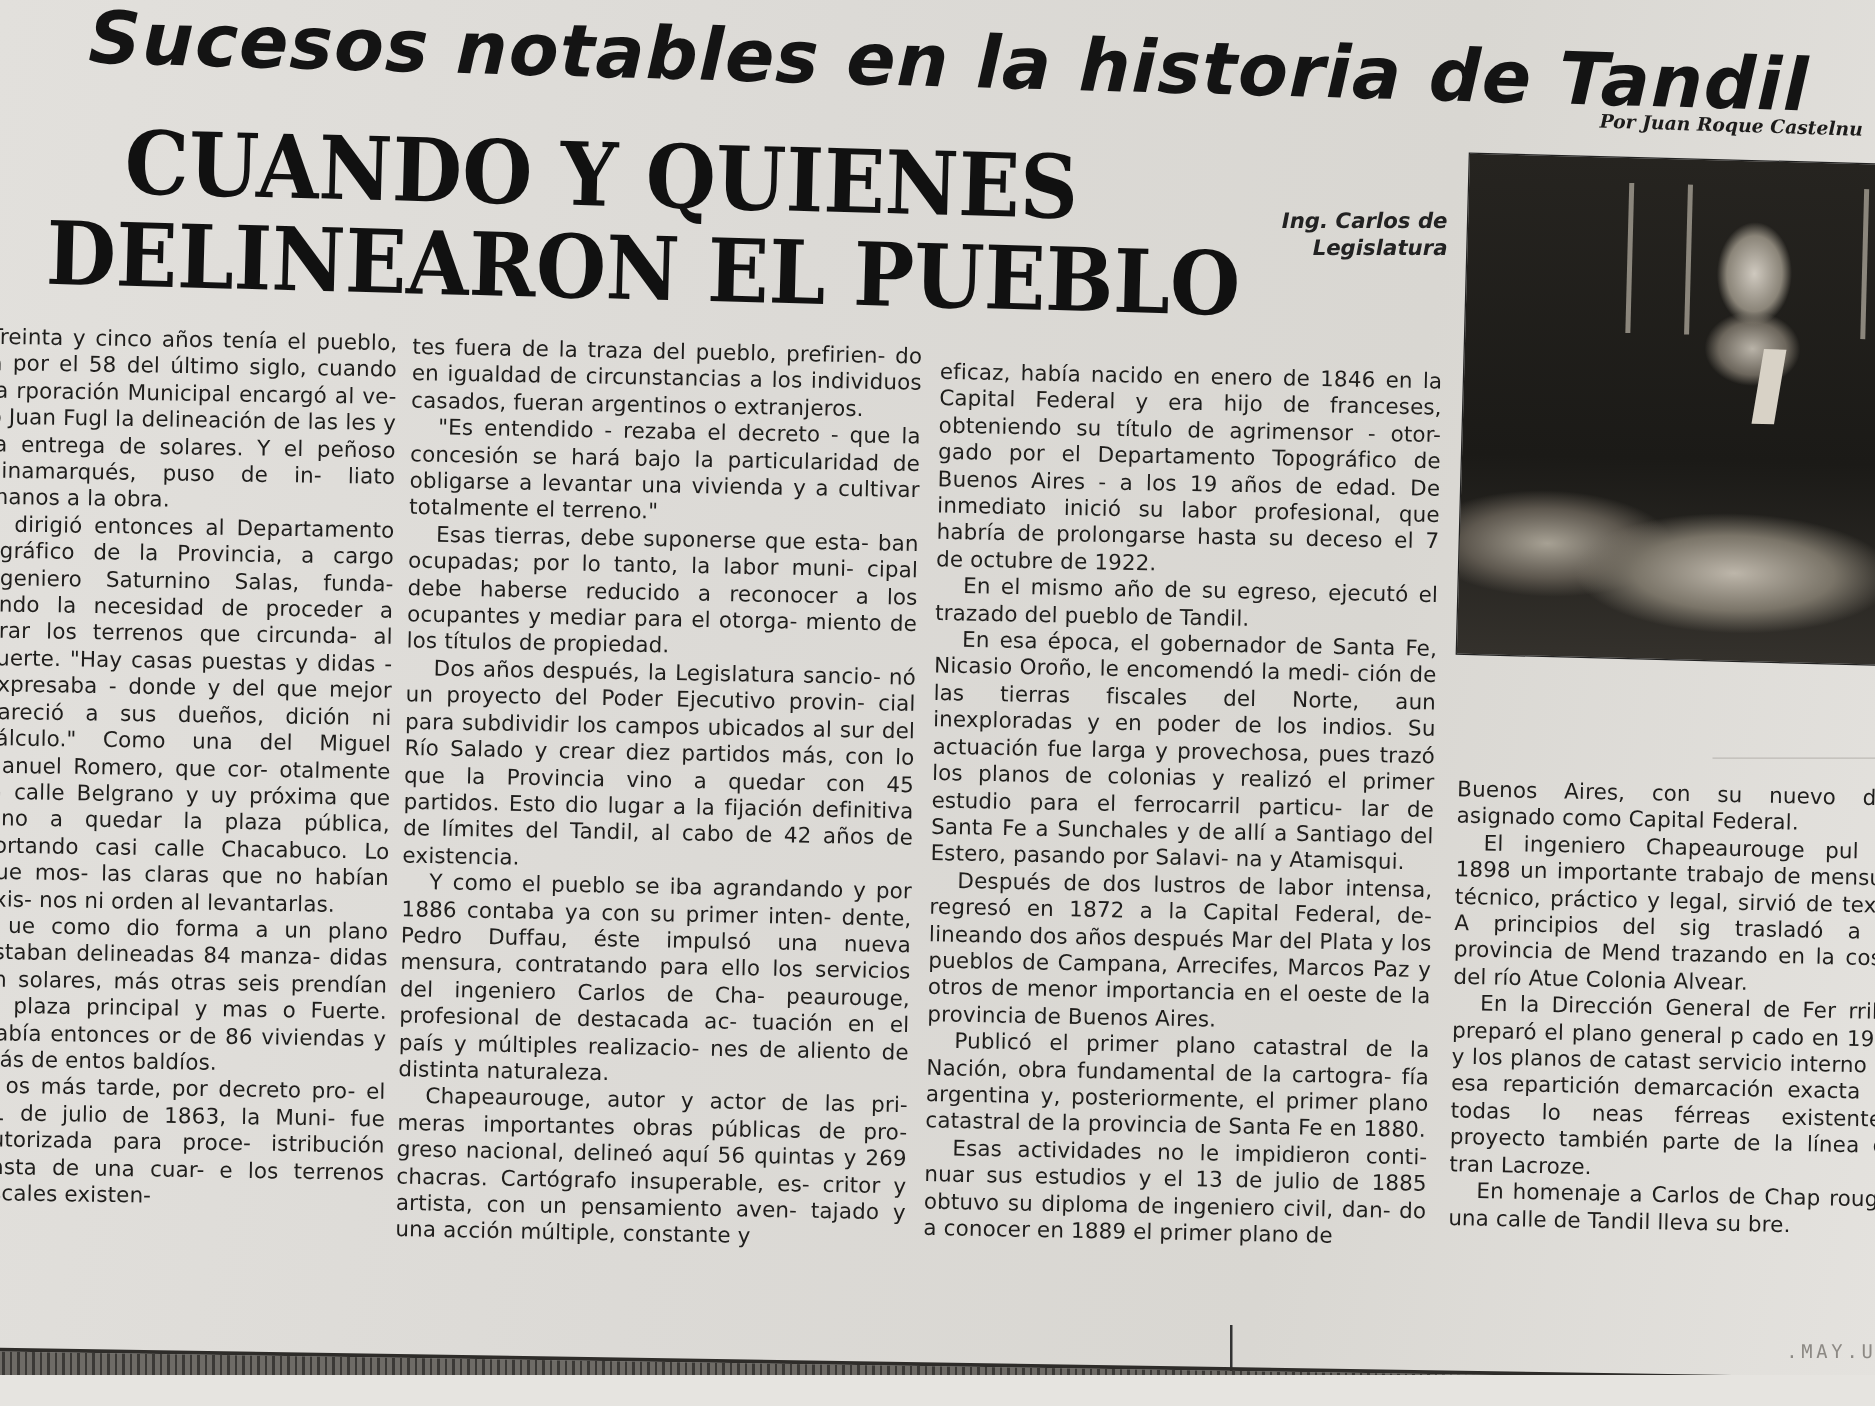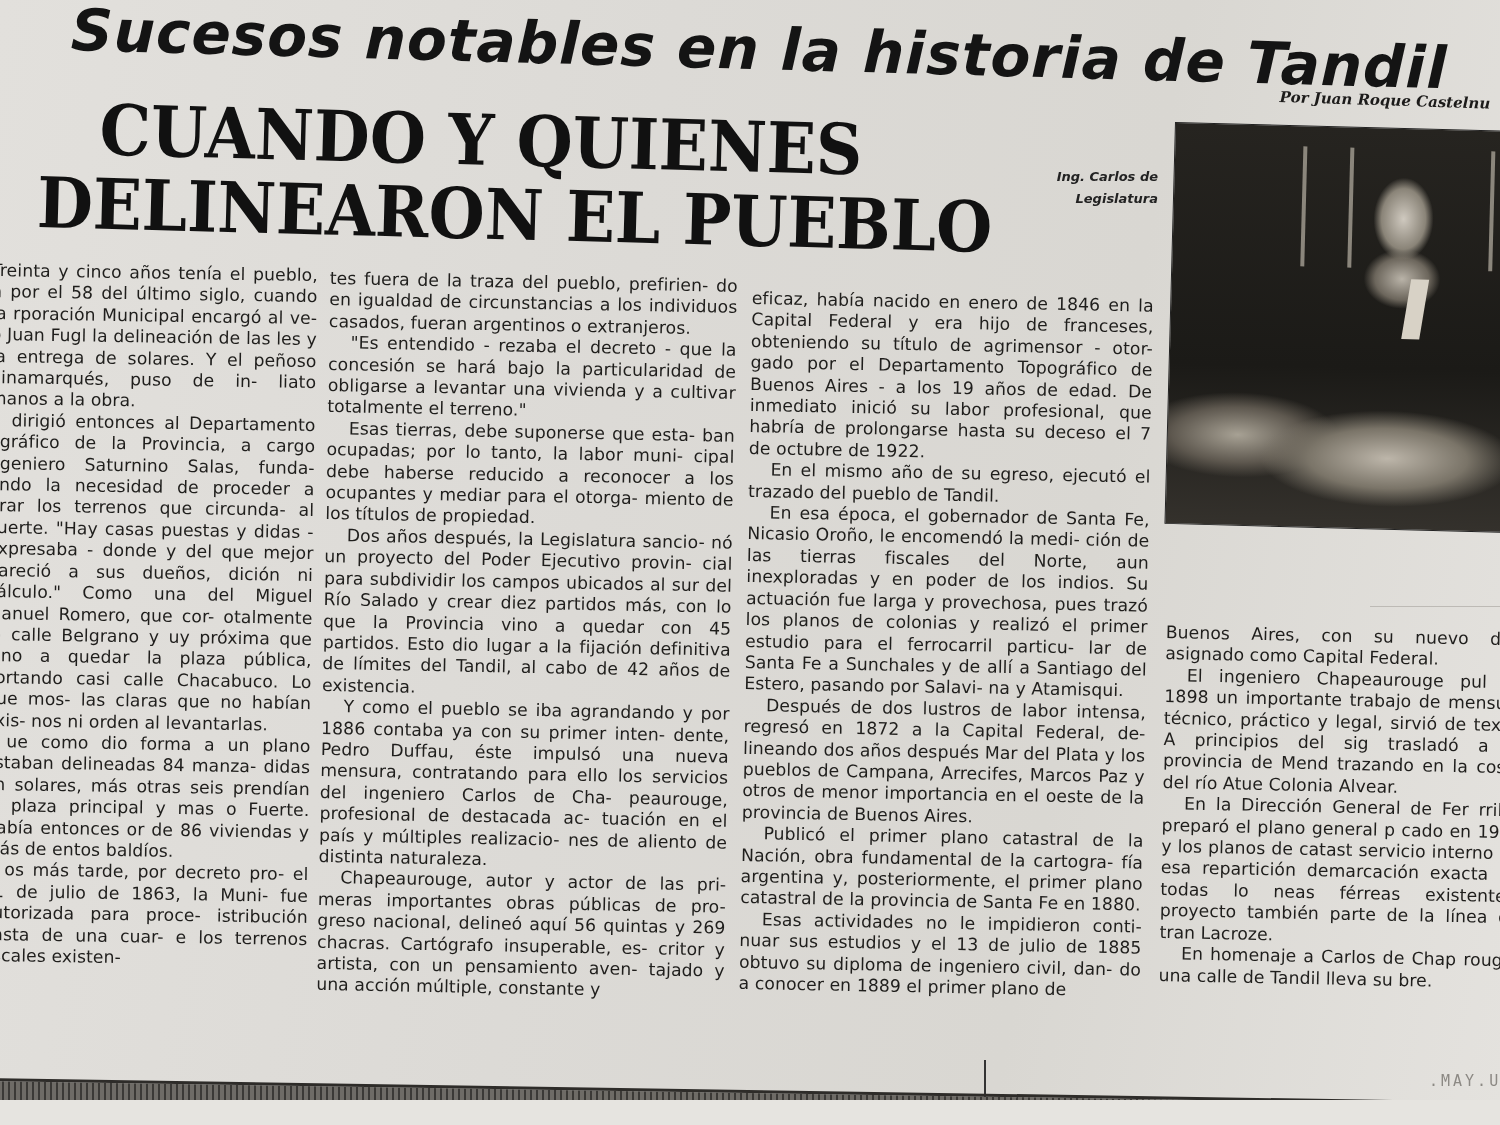--- a/index.html
+++ b/index.html
@@ -29,21 +29,21 @@
       position: absolute; left: 40px; top: 92px;
       font-family: "DejaVu Serif", serif; font-weight: bold;
       font-size: 70px; line-height: 74px; color: #111;
       transform: rotate(1.5deg) scaleX(0.92); transform-origin: left top;
     }
     .headline div { white-space: nowrap; }
     .headline .l1 { padding-left: 66px; }
     .caption {
       position: absolute; left: 1003px; top: 166px; text-align: right; width: 155px;
       font-family: "DejaVu Sans", sans-serif; font-style: italic; font-weight: bold;
-      font-size: 13px; line-height: 22px; color: #222;
+      font-size: 17px; line-height: 22px; color: #222;
     }
     .photo {
       position: absolute; left: 1175px; top: 122px; width: 340px; height: 400px;
       background:
         radial-gradient(ellipse 40px 55px at 230px 90px, #cfc9bf 0%, #8a8478 55%, transparent 75%),
         radial-gradient(ellipse 45px 35px at 230px 150px, #b9b3a8 0%, #6c665c 60%, transparent 85%),
         radial-gradient(ellipse 160px 60px at 220px 330px, #bdb6aa 0%, #7a7468 50%, transparent 80%),
         radial-gradient(ellipse 120px 50px at 70px 310px, #a7a194 0%, #5e584f 55%, transparent 85%),
         linear-gradient(180deg, #262420 0%, #1b1a17 60%, #34312c 100%);
       transform: rotate(1.5deg); transform-origin: left top;

